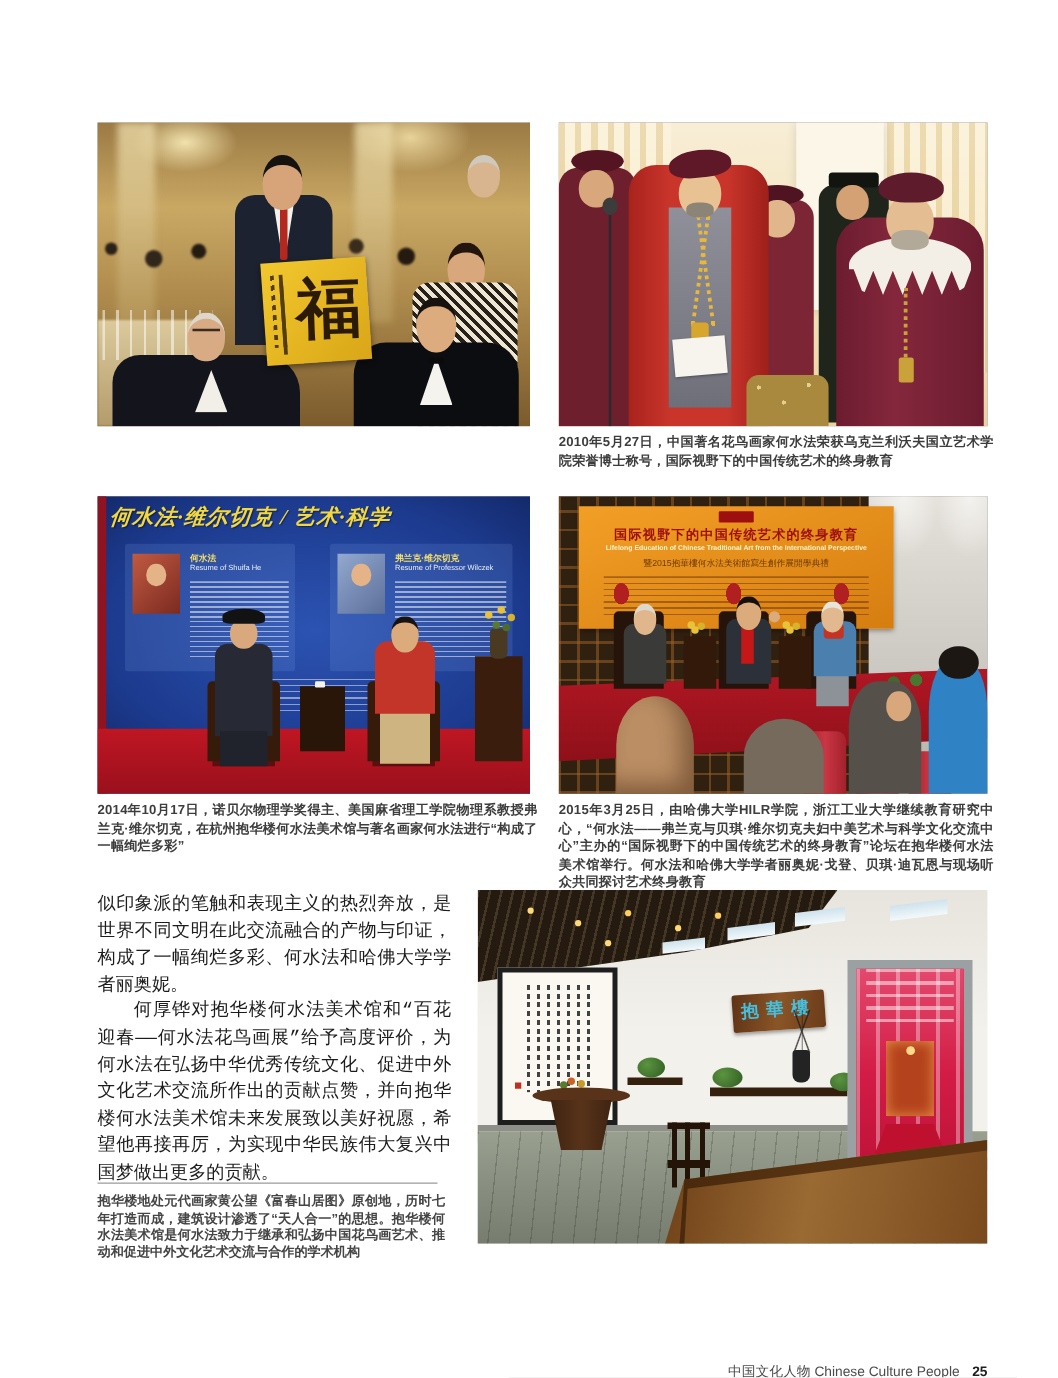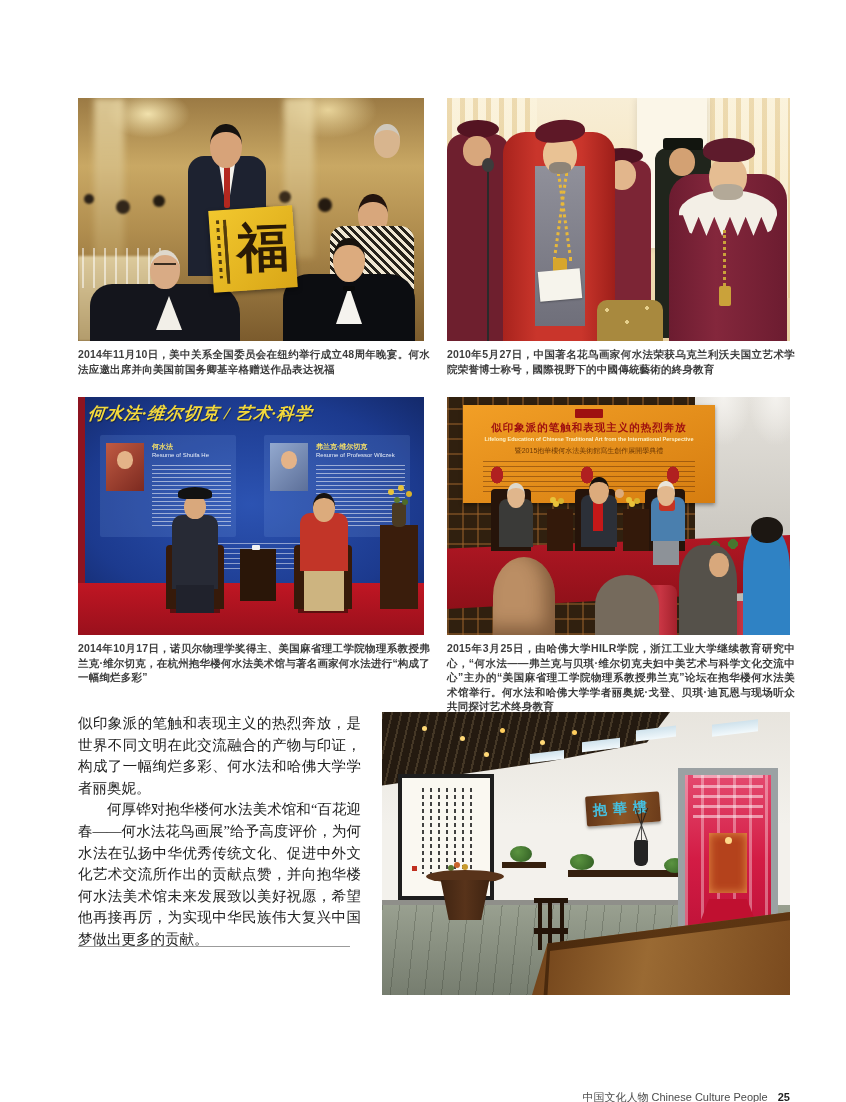--- a/index.html
+++ b/index.html
@@ -8,21 +8,21 @@
   .photo{position:absolute;overflow:hidden;background:#888;}
   .abs{position:absolute;}
 
   
   .caption{position:absolute;font-weight:bold;font-size:10.5px;line-height:14.5px;
            color:#3d3d3d;text-align:justify;letter-spacing:.2px;}
   .article{position:absolute;left:78px;top:713px;width:283px;
            font-family:"Liberation Serif","DejaVu Serif",serif;
            font-size:14.5px;line-height:21.6px;color:#1c1c1c;text-align:justify;}
   .article p{margin:0;}
-  .article p.indent{text-indent:2em;}
+  .article p.indent{text-indent:2em;font-family:Liberation Mono, monospace;}
   .note-rule{position:absolute;left:78px;top:946px;width:272px;height:1px;background:#9b9b9b;}
   .side-note{position:absolute;left:78px;top:955px;width:278px;font-weight:bold;
              font-size:10.5px;line-height:13.5px;color:#454545;text-align:justify;}
   .footer{position:absolute;top:1090px;right:56px;font-size:11px;color:#4b4b4b;white-space:nowrap;}
   .footer .num{font-weight:bold;color:#1f1f1f;margin-left:7px;}
 
   
   .p1{left:78px;top:98px;width:346px;height:243px;}
   .s1-bg{left:0;top:0;width:100%;height:100%;
      background:
@@ -327,22 +327,21 @@
     <div class="abs s2-rect"></div>
     <div class="abs s2-fur"></div>
     <div class="abs s2-rect-face"></div>
     <div class="abs s2-rect-beard"></div>
     <div class="abs s2-rect-beret"></div>
     <div class="abs s2-rect-chain"></div>
     <div class="abs s2-pendant"></div>
     <div class="abs s2-chair"></div>
   </div>
 
-  <div class="caption" style="left:78px;top:347px;width:352px">2014年11月10日，美中关系全国委员会在纽约举行成立48周年晚宴。何水法应邀出席并向美国前国务卿基辛格赠送作品表达祝福</div>
-  <div class="caption" style="left:447px;top:347px;width:348px">2010年5月27日，中国著名花鸟画家何水法荣获乌克兰利沃夫国立艺术学院荣誉博士称号，國際視野下的中國傳統藝術的終身教育</div>
+  <div class="caption" style="left:447px;top:347px;width:348px">2010年5月27日，中国著名花鸟画家何水法荣获乌克兰利沃夫国立艺术学院荣誉博士称号，国际视野下的中国传统艺术的终身教育</div>
 
   <div class="photo p3">
     <div class="abs s3-bg"></div>
     <div class="abs s3-sidecurtain"></div>
     <div class="abs s3-title">何水法·维尔切克 / 艺术·科学</div>
     <div class="abs s3-panel" style="left:22px;width:136px">
       <div class="port s3-port-l">
           <div class="face"></div>
         </div>
       <div class="cn">何水法</div>
@@ -373,21 +372,21 @@
     <div class="abs s3-table-r"></div>
     <div class="abs s3-vase"></div>
     <div class="abs s3-flowers"></div>
   </div>
 
   <div class="photo p4">
     <div class="abs s4-left"></div>
     <div class="abs s4-right"></div>
     <div class="abs s4-banner">
       <div class="s4-logo"></div>
-      <div class="s4-btitle">似印象派的笔触和表现主义的热烈奔放</div>
+      <div class="s4-btitle">国际视野下的中国传统艺术的终身教育</div>
       <div class="s4-bsub">Lifelong Education of Chinese Traditional Art from the International Perspective</div>
       <div class="s4-bline3">暨2015抱華樓何水法美術館寫生創作展開學典禮</div>
       <div class="s4-bports"></div>
     </div>
     <div class="abs s4-stage"></div>
     <div class="abs s4-chairdark" style="left:44px"></div>
     <div class="abs s4-chairdark" style="left:128px"></div>
     <div class="abs s4-chairdark" style="left:198px"></div>
     <div class="abs s4-table" style="left:100px"></div>
     <div class="abs s4-tflower" style="left:106px"></div>
@@ -411,28 +410,29 @@
     <div class="abs s4-head-grey"></div>
     <div class="abs s4-man-grey">
         <div class="face"></div>
       </div>
     <div class="abs s4-man-blue">
         <div class="hair"></div>
       </div>
   </div>
 
   <div class="caption" style="left:78px;top:641px;width:352px">2014年10月17日，诺贝尔物理学奖得主、美国麻省理工学院物理系教授弗兰克·维尔切克，在杭州抱华楼何水法美术馆与著名画家何水法进行“构成了一幅绚烂多彩”</div>
-  <div class="caption" style="left:447px;top:641px;width:348px">2015年3月25日，由哈佛大学HILR学院，浙江工业大学继续教育研究中心，“何水法——弗兰克与贝琪·维尔切克夫妇中美艺术与科学文化交流中心”主办的“美国麻省理工学院物理系教授弗兰克”论坛在抱华楼何水法美术馆举行。何水法和哈佛大学学者丽奥妮·戈登、贝琪·迪瓦恩与现场听众共同探讨艺术终身教育</div>
+  <div class="caption" style="left:447px;top:641px;width:348px">2015年3月25日，由哈佛大学HILR学院，浙江工业大学继续教育研究中心，“何水法——弗兰克与贝琪·维尔切克夫妇中美艺术与科学文化交流中心”主办的“国际视野下的中国传统艺术的终身教育”论坛在抱华楼何水法美术馆举行。何水法和哈佛大学学者丽奥妮·戈登、贝琪·迪瓦恩与现场听众共同探讨艺术终身教育</div>
 
   <div class="article">
     <p class="first">似印象派的笔触和表现主义的热烈奔放，是世界不同文明在此交流融合的产物与印证，构成了一幅绚烂多彩、何水法和哈佛大学学者丽奥妮。</p>
     <p class="indent">何厚铧对抱华楼何水法美术馆和“百花迎春——何水法花鸟画展”给予高度评价，为何水法在弘扬中华优秀传统文化、促进中外文化艺术交流所作出的贡献点赞，并向抱华楼何水法美术馆未来发展致以美好祝愿，希望他再接再厉，为实现中华民族伟大复兴中国梦做出更多的贡献。</p>
   </div>
 
   <div class="note-rule"></div>
+  <div class="side-note">抱华楼地处元代画家黄公望《富春山居图》原创地，历时七年打造而成，建筑设计渗透了“天人合一”的思想。抱华楼何水法美术馆是何水法致力于继承和弘扬中国花鸟画艺术、推动和促进中外文化艺术交流与合作的学术机构</div>
 
   <div class="photo p5">
     <div class="abs s5-wall-shade"></div>
     <div class="abs s5-roof"></div>
     <div class="abs s5-lights"></div>
     <div class="abs s5-win" style="left:148px;top:40px;width:34px;height:9px"></div>
     <div class="abs s5-win" style="left:200px;top:28px;width:38px;height:10px"></div>
     <div class="abs s5-win" style="left:254px;top:16px;width:40px;height:11px"></div>
     <div class="abs s5-win" style="left:330px;top:10px;width:46px;height:12px"></div>
     <div class="abs s5-art">

